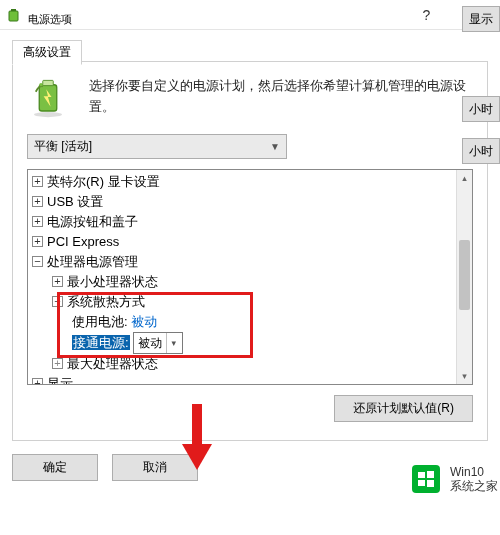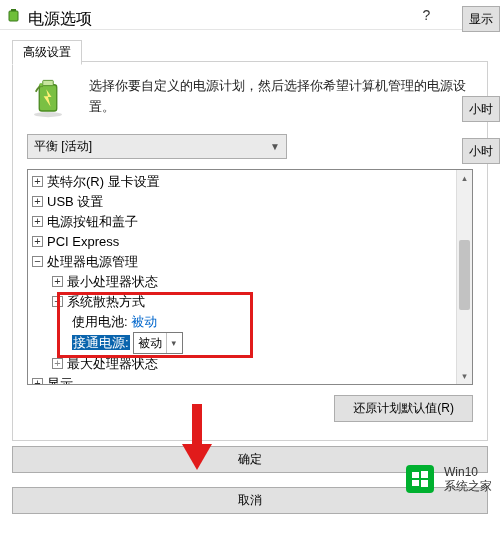--- a/index.html
+++ b/index.html
@@ -16,21 +16,21 @@
   }
   .titlebar {
     height: 30px;
     display: flex;
     align-items: center;
     padding: 0 6px;
     background: #fff;
     border-bottom: 1px solid #e5e5e5;
   }
   .titlebar .icon { width: 16px; height: 16px; margin-right: 6px; }
-  .titlebar .title { flex: 1; font-size: 16px; margin-top: 9px; }
+  .titlebar .title { flex: 1; font-size: 11px; margin-top: 9px; }
   .titlebar .btn { width: 45px; height: 30px; display:flex; align-items:center; justify-content:center; color:#333; font-family: "Segoe MDL2 Assets", sans-serif; }
   .help { font-size: 14px; }
   .close { font-size: 14px; }
 
   .dialog-body { padding: 8px 12px 12px 12px; }
 
   .tab-strip { position: relative; height: 24px; }
   .tab {
     position: absolute; left: 0; top: 2px;
     padding: 3px 10px;
@@ -94,21 +94,21 @@
     left: 29px;
     top: 122px;
     width: 196px;
     height: 66px;
     pointer-events:none;
   }
 
   .restore-row { display:flex; justify-content:flex-end; margin-top:10px; }
   .btn-std { min-width: 130px; padding: 4px 18px; border:1px solid #adadad; background:#e1e1e1; font-size:12px; font-family:inherit; }
 
-  .bottom-row { display:flex; justify-content:space-between; gap:14px; margin-top: 4px; flex-direction: column; }
+  .bottom-row { display:flex; justify-content:flex-start; gap:14px; margin-top: 12px; }
   .bottom-row .btn-std { min-width: 86px; padding:4px 26px; }
 
   
   .gutter-btn {
     position:absolute;
     right:0;
     width:38px;
     height:26px;
     border:1px solid #adadad;
     background:#e1e1e1;
@@ -124,21 +124,21 @@
     left: 180px;
     top: 404px;
     width: 34px;
     height: 68px;
     pointer-events:none;
   }
 
   
   .watermark {
     position:absolute;
-    right: 8px;
+    right: 2px;
     bottom: 42px;
     display:flex;
     align-items:center;
     gap:10px;
     pointer-events:none;
   }
   .watermark .sq { width:28px; height:28px; background:#00b02f; border-radius:4px; display:flex; align-items:center; justify-content:center;}
   .watermark .sq svg { width:20px; height:20px;}
   .watermark .txt { font-size:12px; line-height:14px; color:#333;}
 </style>

